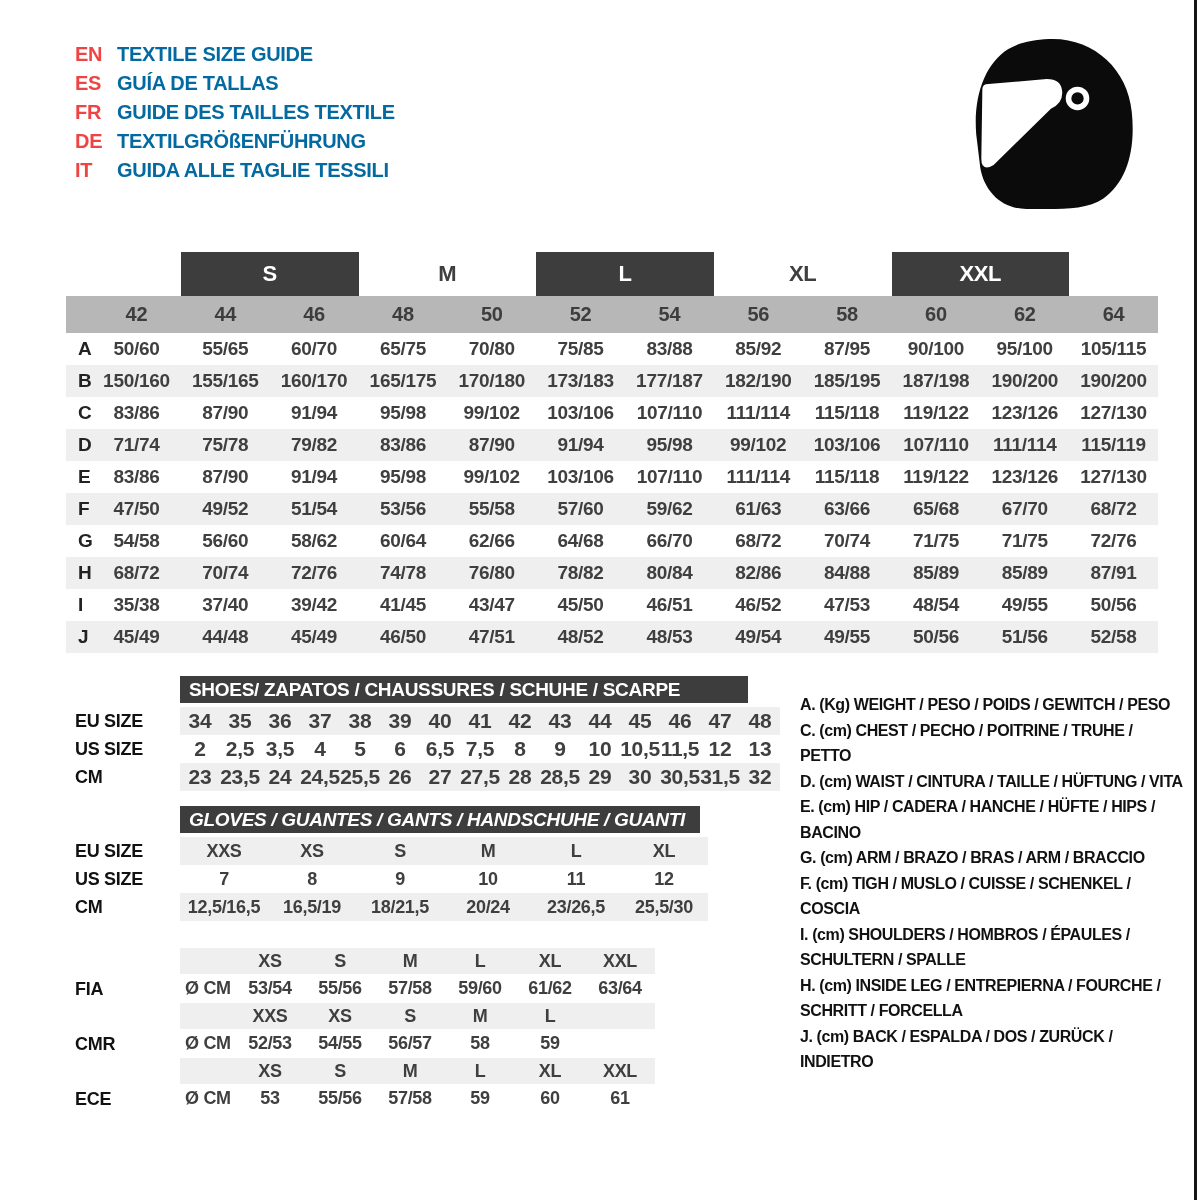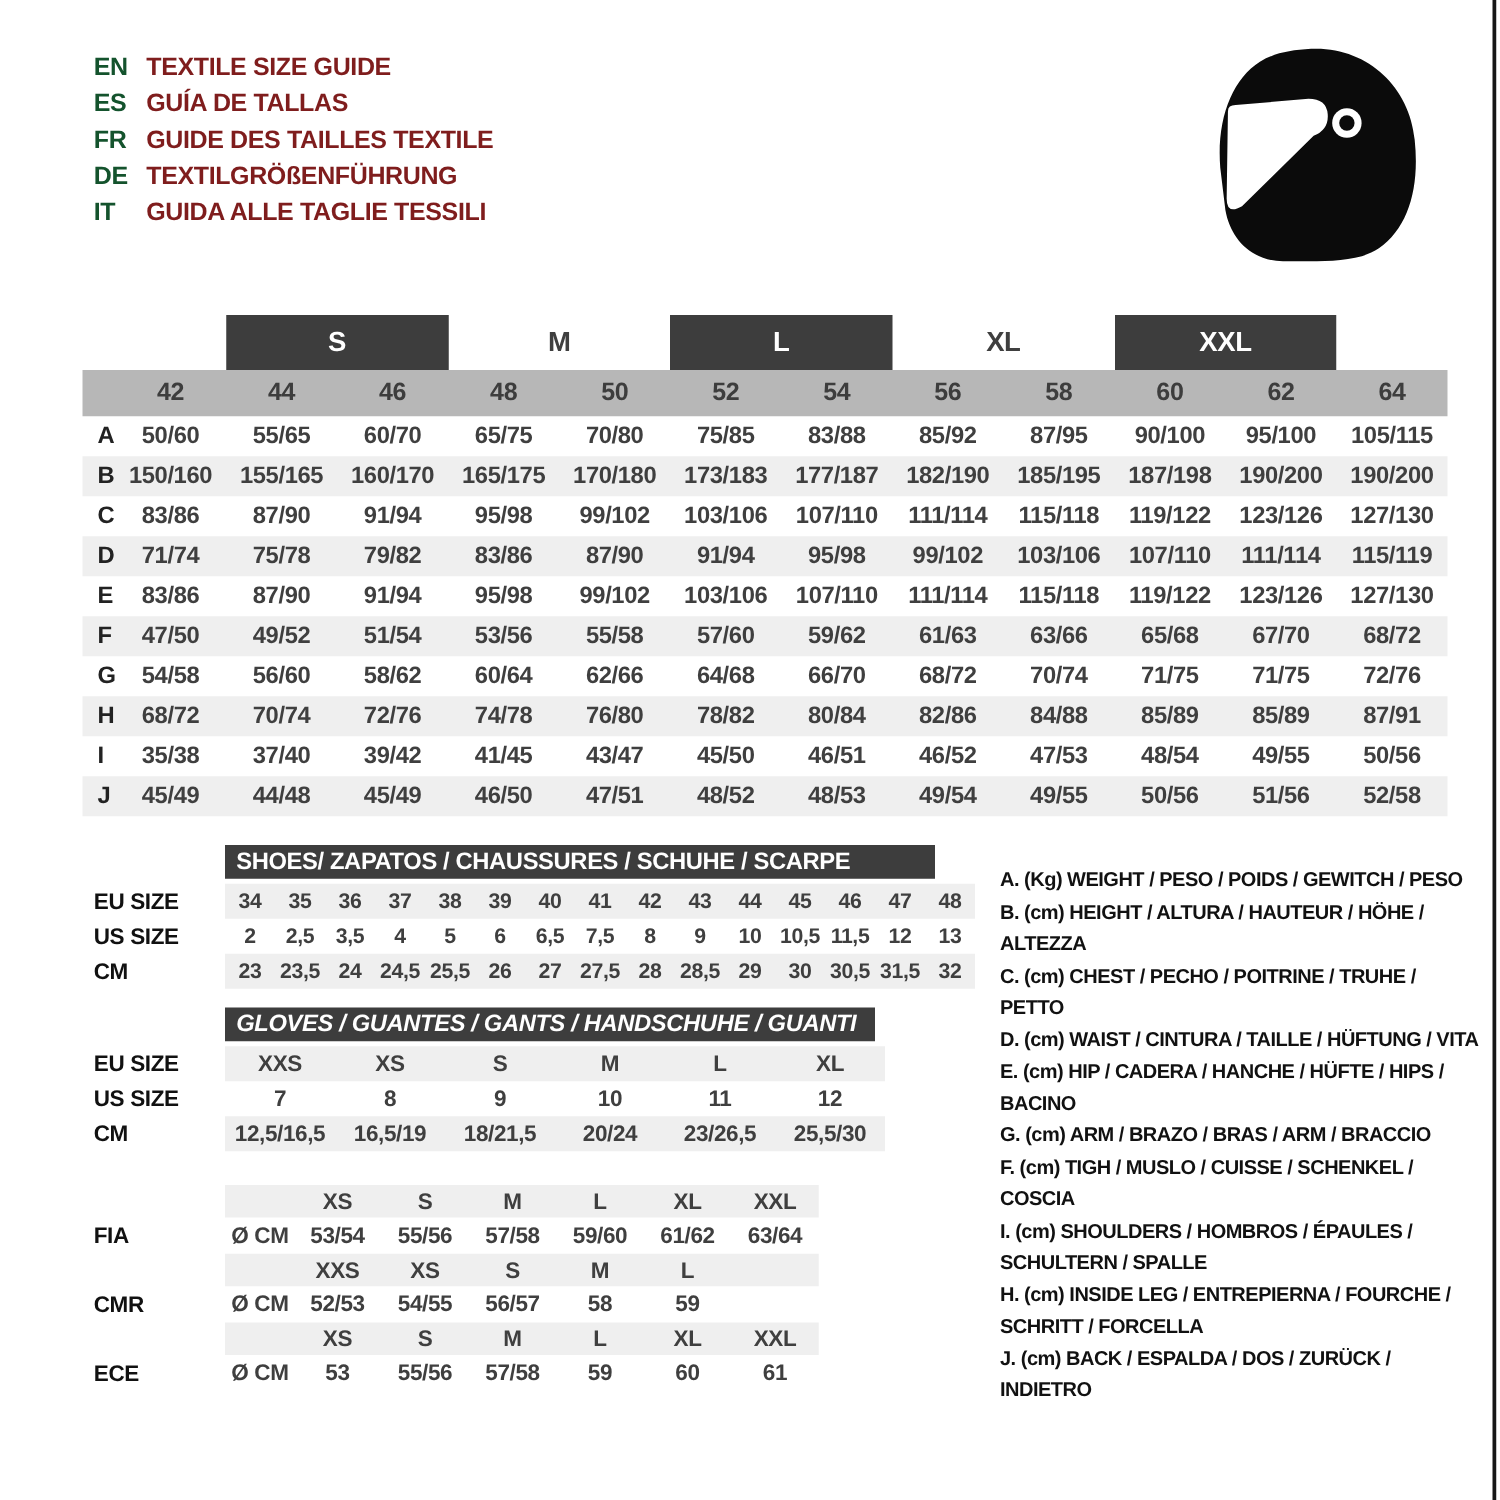--- a/index.html
+++ b/index.html
@@ -8,22 +8,22 @@
     position:relative; width:1200px; height:1200px; overflow:hidden;
     font-family:"Liberation Sans","DejaVu Sans",sans-serif;
     font-weight:700; color:#1a1a1a; background:#fff;
     letter-spacing:-0.3px;
   }
   .edge-line { position:absolute; top:0; left:1194px; width:3px; height:1200px; background:#161616; }
 
   
   .lang-block { position:absolute; left:75px; top:40px; }
   .lang-row { display:flex; height:29px; align-items:center; font-size:20px; }
-  .lang-code { width:42px; color:#14532d; }
-  .lang-title { color:#7f1d1d; }
+  .lang-code { width:42px; color:#ef4444; }
+  .lang-title { color:#0369a1; }
 
   
   .helmet-icon { position:absolute; left:972px; top:36px; width:166px; height:176px; }
 
   
   .main-table { position:absolute; left:66px; top:252px; width:1092px; }
   .mgrid { display:grid; grid-template-columns:26px repeat(12,1fr); }
   .group-row { height:44px; }
   .grp { display:flex; align-items:center; justify-content:center; font-size:22px; }
   .grp.bar { background:#3d3d3d; color:#fff; }
@@ -49,21 +49,21 @@
   .helmet { top:948px; width:680px; }
   .helmet .sub-title { width:430px; }
 
   .srow { display:flex; height:28px; align-items:center; }
   .slabel { width:105px; font-size:18px; color:#111; }
   .svals { display:flex; height:100%; align-items:center; }
   .svals.stripe { background:#efefef; }
   .shoes-vals { width:600px; }
   .gloves-vals { width:528px; }
   .scell { flex:1; text-align:center; font-size:18px; color:#3f3f3f; white-space:nowrap; }
-  .shoes-vals .scell { font-size:17px; }
+  .shoes-vals .scell { font-size:21px; }
 
   .hrow { position:relative; padding-left:105px; display:flex; align-items:center; }
   .hrow.sizes { height:26px; }
   .hrow.vals { height:29px;align-items:center; }
   .svals.helm { width:475px; }
   .hunit { width:55px; text-align:left; padding-left:5px; font-size:18px; color:#3f3f3f; box-sizing:border-box; white-space:nowrap; }
   .hcell { width:70px; text-align:center; font-size:18px; color:#3f3f3f; white-space:nowrap; }
   .hstd { position:absolute; left:0; top:50%; transform:translateY(-50%); width:100px; font-size:18px; color:#111; }
 
   
@@ -456,21 +456,20 @@
             <div class="hcell">59</div>
             <div class="hcell">60</div>
             <div class="hcell">61</div>
           </div>
         </div>
       </div>
   </div>
 
   <div class="legend">
       <div class="legend-item">A. (Kg) WEIGHT / PESO / POIDS / GEWITCH / PESO</div>
-      <div class="legend-item">B. (cm) HEIGHT / ALTURA / HAUTEUR / HÖHE / ALTEZZA</div>
       <div class="legend-item">C. (cm) CHEST / PECHO / POITRINE / TRUHE / PETTO</div>
       <div class="legend-item">D. (cm) WAIST / CINTURA / TAILLE / HÜFTUNG / VITA</div>
       <div class="legend-item">E. (cm) HIP / CADERA / HANCHE / HÜFTE / HIPS / BACINO</div>
       <div class="legend-item">G. (cm) ARM / BRAZO / BRAS / ARM / BRACCIO</div>
       <div class="legend-item">F. (cm) TIGH / MUSLO / CUISSE / SCHENKEL / COSCIA</div>
       <div class="legend-item">I. (cm) SHOULDERS / HOMBROS / ÉPAULES / SCHULTERN / SPALLE</div>
       <div class="legend-item">H. (cm) INSIDE LEG / ENTREPIERNA / FOURCHE / SCHRITT / FORCELLA</div>
       <div class="legend-item">J. (cm) BACK / ESPALDA / DOS / ZURÜCK / INDIETRO</div>
     </div>
 

